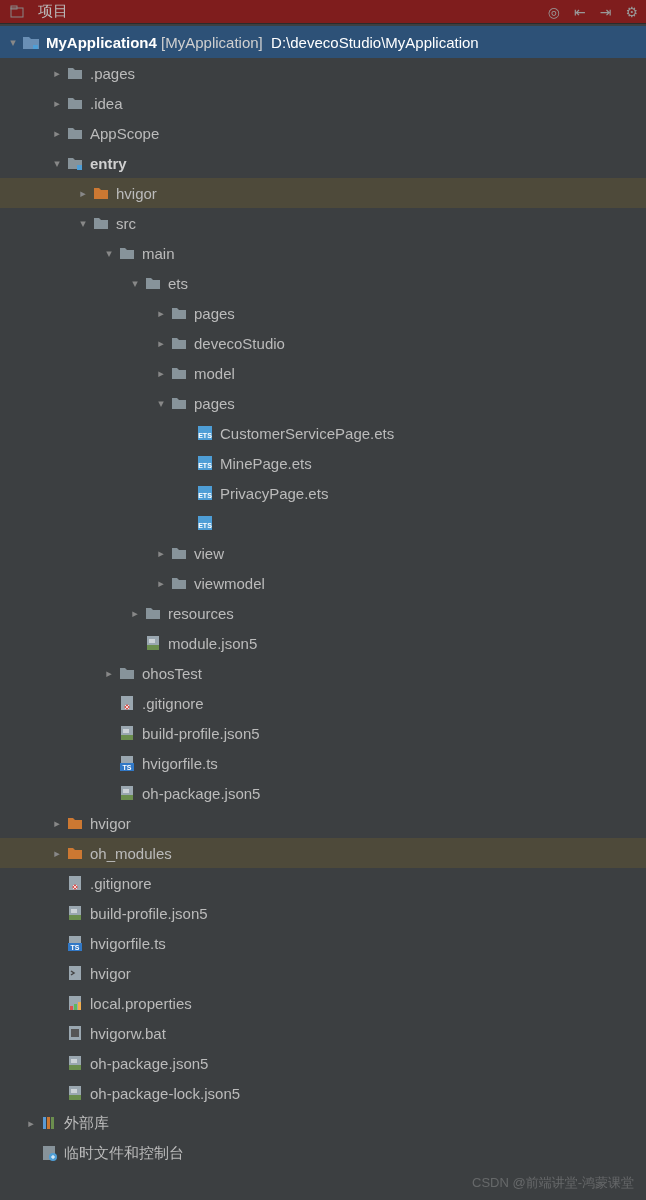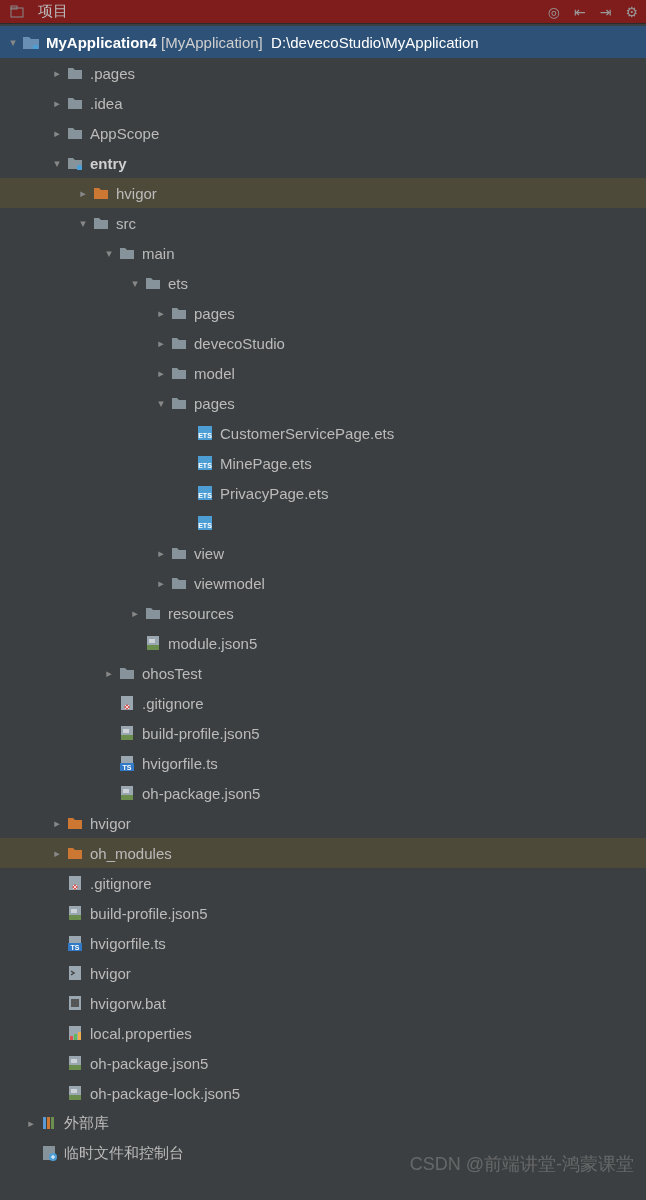--- a/index.html
+++ b/index.html
@@ -12,21 +12,21 @@
 .row.sel { background: #4e4a3a; }
 .arrow { width: 18px; display: inline-flex; justify-content: center; color: #888; font-size: 11px; }
 .sp { display: inline-block; }
 .ic { width: 18px; height: 18px; margin-right: 6px; display: inline-flex; align-items: center; justify-content: center; flex-shrink: 0; }
 .label { color: #bbbbbb; }
 .label.bold { font-weight: 600; color: #d0d0d0; }
 .label.dim { color: #787878; }
 .brackets { color: #d0d0d0; text-align: right; }
 .root-row { background: #2d5177; height: 32px; }
 .root-row .label { color: #fff; }
-.watermark { position: absolute; bottom: 24px; right: 12px; color: rgba(200,200,200,0.3); font-size: 18px; }
+.watermark { position: absolute; bottom: 8px; right: 12px; color: rgba(200,200,200,0.3); font-size: 13px; }
 svg { display: block; }
 </style>
 </head>
 <body>
 
 <div class="toolbar">
   <div class="tb-left">
     <span class="ic">
       <svg width="14" height="14" viewBox="0 0 14 14">
           <rect x="1" y="3" width="12" height="9" fill="none" stroke="#888" stroke-width="1"></rect>
@@ -391,44 +391,44 @@
           </svg>
         </span>
         <span class="label">hvigor</span>
       </div>
       <div class="row">
         <span class="sp" style="width:44px"></span>
         <span class="arrow"></span>
         <span class="ic">
           <svg width="16" height="16" viewBox="0 0 16 16">
             <rect x="2" y="1" width="12" height="14" fill="#9aa7b0"></rect>
-            <rect x="4" y="4" width="8" height="8" fill="#555"></rect>
-          </svg>
-        </span>
-        <span class="label">hvigorw.bat</span>
-      </div>
-      <div class="row">
-        <span class="sp" style="width:44px"></span>
-        <span class="arrow"></span>
-        <span class="ic">
-          <svg width="16" height="16" viewBox="0 0 16 16">
-            <rect x="2" y="1" width="12" height="14" fill="#9aa7b0"></rect>
             <rect x="3" y="11" width="3" height="4" fill="#d9534f"></rect>
             <rect x="7" y="9" width="3" height="6" fill="#5cb85c"></rect>
             <rect x="11" y="7" width="3" height="8" fill="#f0ad4e"></rect>
           </svg>
         </span>
         <span class="label">local.properties</span>
       </div>
       <div class="row">
         <span class="sp" style="width:44px"></span>
         <span class="arrow"></span>
         <span class="ic">
           <svg width="16" height="16" viewBox="0 0 16 16">
             <rect x="2" y="1" width="12" height="14" fill="#9aa7b0"></rect>
+            <rect x="4" y="4" width="8" height="8" fill="#555"></rect>
+          </svg>
+        </span>
+        <span class="label">hvigorw.bat</span>
+      </div>
+      <div class="row">
+        <span class="sp" style="width:44px"></span>
+        <span class="arrow"></span>
+        <span class="ic">
+          <svg width="16" height="16" viewBox="0 0 16 16">
+            <rect x="2" y="1" width="12" height="14" fill="#9aa7b0"></rect>
             <rect x="2" y="10" width="12" height="5" fill="#6b8e4e"></rect>
             <path d="M5 4 L5 8 M7 4 L7 8 M9 4 L9 8" stroke="#fff" stroke-width="1"></path>
           </svg>
         </span>
         <span class="label">oh-package.json5</span>
       </div>
       <div class="row">
         <span class="sp" style="width:44px"></span>
         <span class="arrow"></span>
         <span class="ic">

